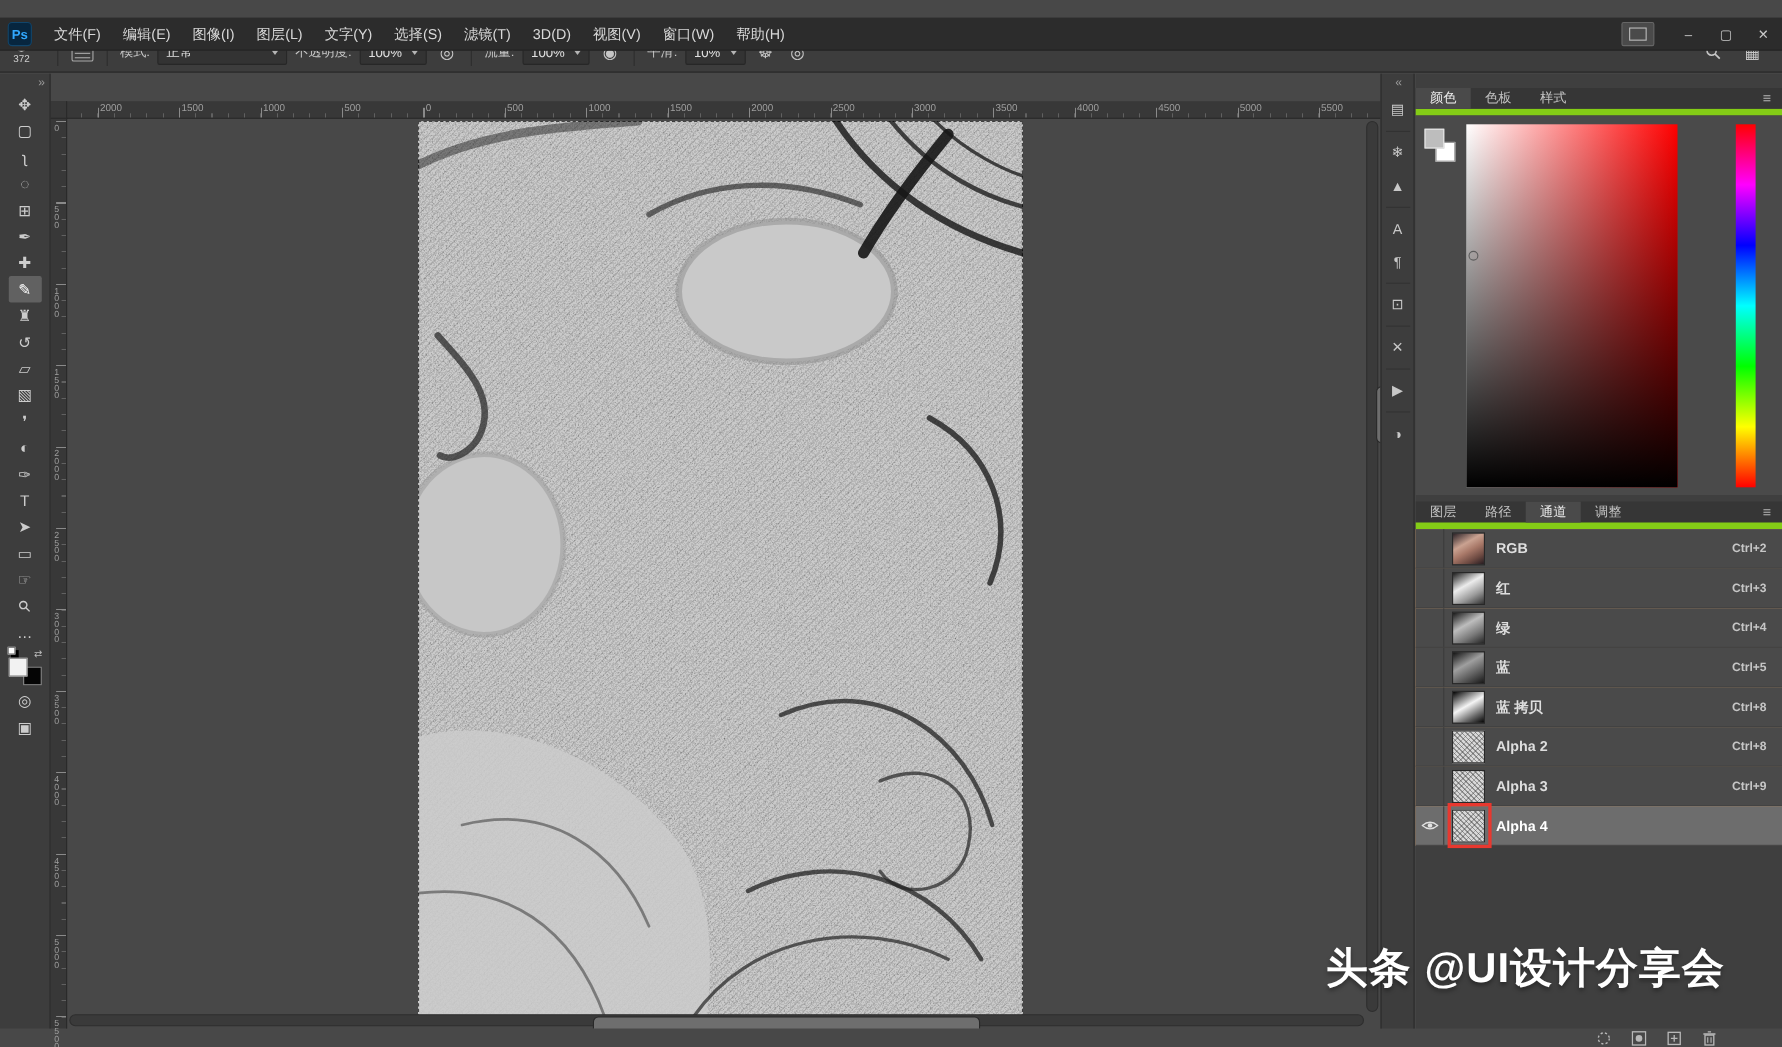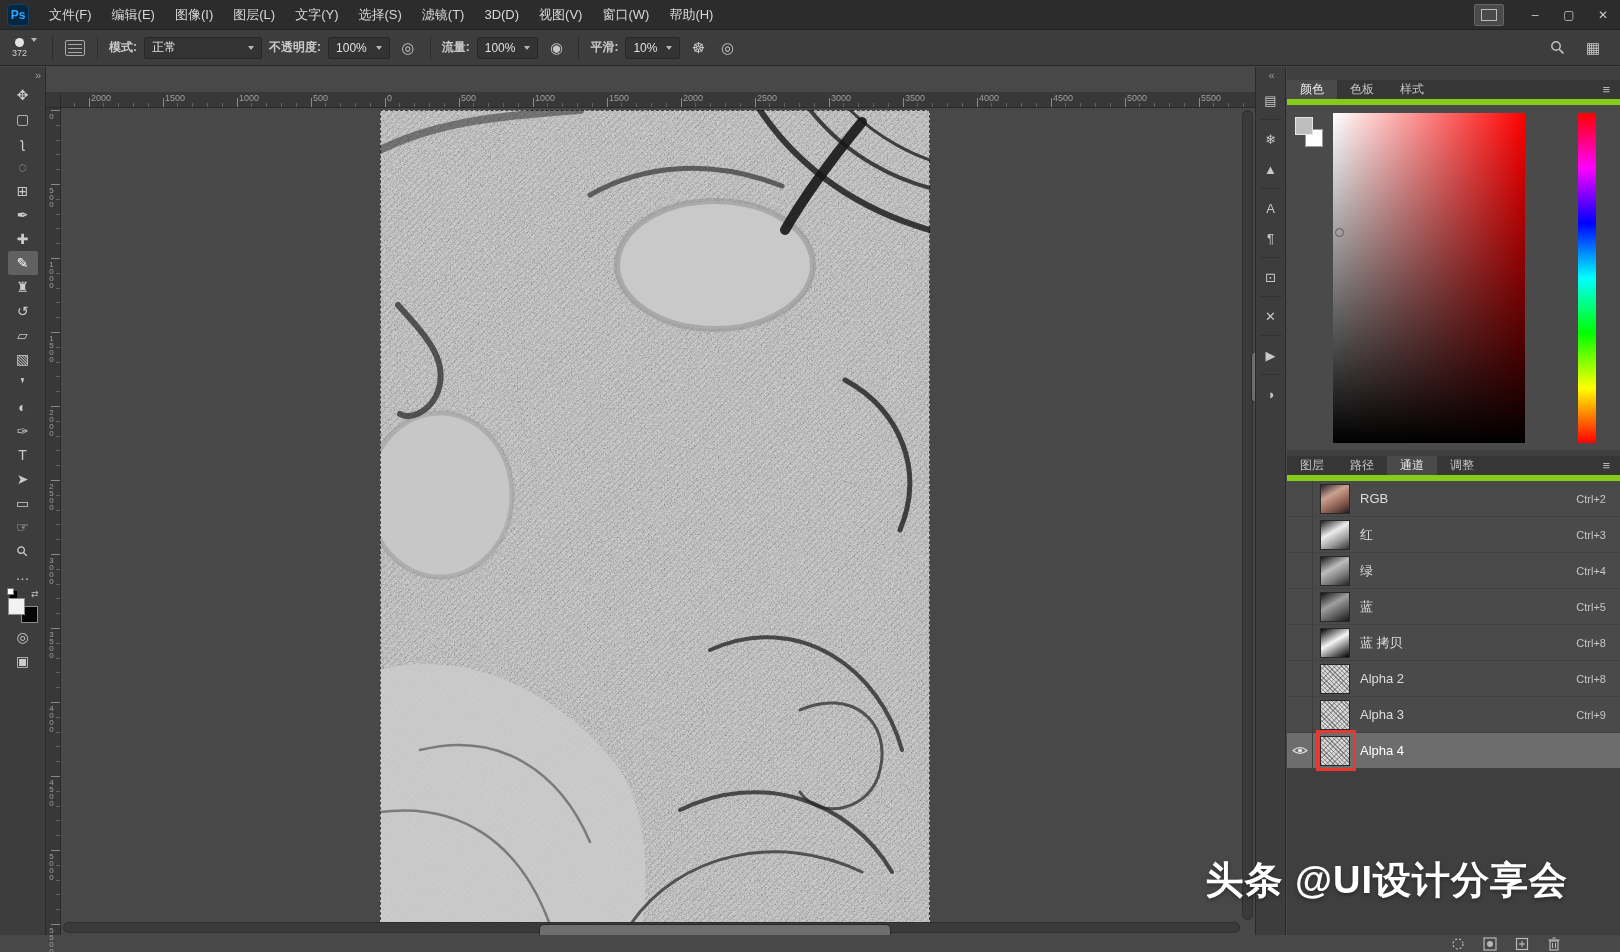--- a/index.html
+++ b/index.html
@@ -1,38 +1,38 @@
 <!DOCTYPE html>
 <html><head>
 <meta charset="utf-8">
 <style>
   html,body{margin:0;padding:0;background:#1b1b1b;}
   *{box-sizing:border-box;}
   .app{position:relative;width:1620px;height:952px;background:#484848;overflow:hidden;
        font-family:"Liberation Sans","DejaVu Sans",sans-serif;color:#d4d4d4;font-size:12px;}
 
   
-  .menubar{position:absolute;top:0;left:0;right:0;height:30px;background:#2c2c2c;
+  .menubar{position:absolute;top:16px;left:0;right:0;height:30px;background:#2c2c2c;
            display:flex;align-items:center;z-index:30;border-bottom:1px solid #232323;}
   .ps-logo{width:22px;height:22px;margin:0 10px 0 7px;background:#07263f;border:1px solid #10456b;
            border-radius:4px;color:#31a8ff;font-weight:bold;font-size:12px;display:flex;
            align-items:center;justify-content:center;}
   .menu-item{padding:0 10px;height:30px;line-height:30px;font-size:13px;color:#d8d8d8;cursor:default;}
   .mb-spacer{flex:1;}
   .ws-icon{width:30px;height:22px;margin-right:14px;background:#4a4a4a;border:1px solid #666;
            border-radius:2px;display:flex;align-items:center;justify-content:center;}
   .ws-icon span{display:block;width:16px;height:12px;border:1px solid #bbb;}
   .winbtn{width:34px;height:30px;display:flex;align-items:center;justify-content:center;
           color:#c9c9c9;font-size:12px;}
 
   
   .optionsbar{position:absolute;top:30px;left:0;right:0;height:36px;background:#3d3d3d;
               border-bottom:1px solid #262626;display:flex;align-items:center;z-index:29;
               padding-left:8px;gap:7px;}
-  .opt-label{color:#c9c9c9;font-size:12px;font-weight:bold;}
+  .opt-label{color:#c9c9c9;font-size:12px;}
   .dd{display:flex;align-items:center;justify-content:space-between;background:#333333;
       border:1px solid #272727;border-radius:2px;height:22px;padding:0 7px;gap:9px;color:#e0e0e0;}
   .caret{width:0;height:0;border-left:3.5px solid transparent;border-right:3.5px solid transparent;
          border-top:4px solid #b5b5b5;}
   .vsep{width:1px;height:24px;background:#2d2d2d;margin:0 4px;}
   .brush-preset{display:flex;align-items:flex-start;gap:4px;padding:1px 4px;border-radius:2px;}
   .brush-preset .dotcol{display:flex;flex-direction:column;align-items:center;line-height:1;}
   .brush-dot{width:9px;height:9px;border-radius:50%;background:#e3e3e3;margin-bottom:2px;}
   .brush-size{font-size:9px;color:#cfcfcf;}
   .icon-btn{min-width:22px;height:22px;display:flex;align-items:center;justify-content:center;
@@ -123,21 +123,21 @@
   .cp-back{position:absolute;left:18px;top:24px;width:18px;height:18px;background:#ffffff;
            border:1px solid #9a9a9a;}
   .sat-square{position:absolute;left:46px;top:8px;width:192px;height:330px;
               background:linear-gradient(to bottom,rgba(0,0,0,0) 0%,#000 100%),
                          linear-gradient(to right,#ffffff,#ff0000);}
   .cursor-ring{position:absolute;left:2px;top:115px;width:9px;height:9px;border:1.5px solid #5c5c5c;
                border-radius:50%;}
   .hue-bar{position:absolute;right:24px;top:8px;width:18px;height:330px;
            background:linear-gradient(to bottom,#ff0000,#ff00ff,#0000ff,#00ffff,#00ff00,#ffff00,#ff0000);}
 
-  .chan-list{background:#fdba74;}
+  .chan-list{background:#fdba74;font-weight:bold;}
   .chan-row{position:relative;display:flex;align-items:center;height:36px;background:#4a4a4a;
             border-bottom:1px solid #424242;}
   .chan-row.selected{background:#6d6d6d;}
   .eye-col{width:26px;align-self:stretch;border-right:1px solid #3c3c3c;display:flex;
            align-items:center;justify-content:center;}
   .thumb{width:30px;height:30px;margin:0 10px 0 7px;border:1px solid #282828;flex:none;}
   .t-rgb{background:linear-gradient(150deg,#2a2126 0%,#caa291 35%,#a87868 55%,#6d4a42 78%,#241b20 100%);}
   .t-red{background:linear-gradient(150deg,#1d1d1d 0%,#ececec 40%,#9a9a9a 70%,#303030 100%);}
   .t-green{background:linear-gradient(150deg,#161616 0%,#bdbdbd 40%,#787878 70%,#222 100%);}
   .t-blue{background:linear-gradient(150deg,#101010 0%,#9f9f9f 40%,#5c5c5c 70%,#161616 100%);}

